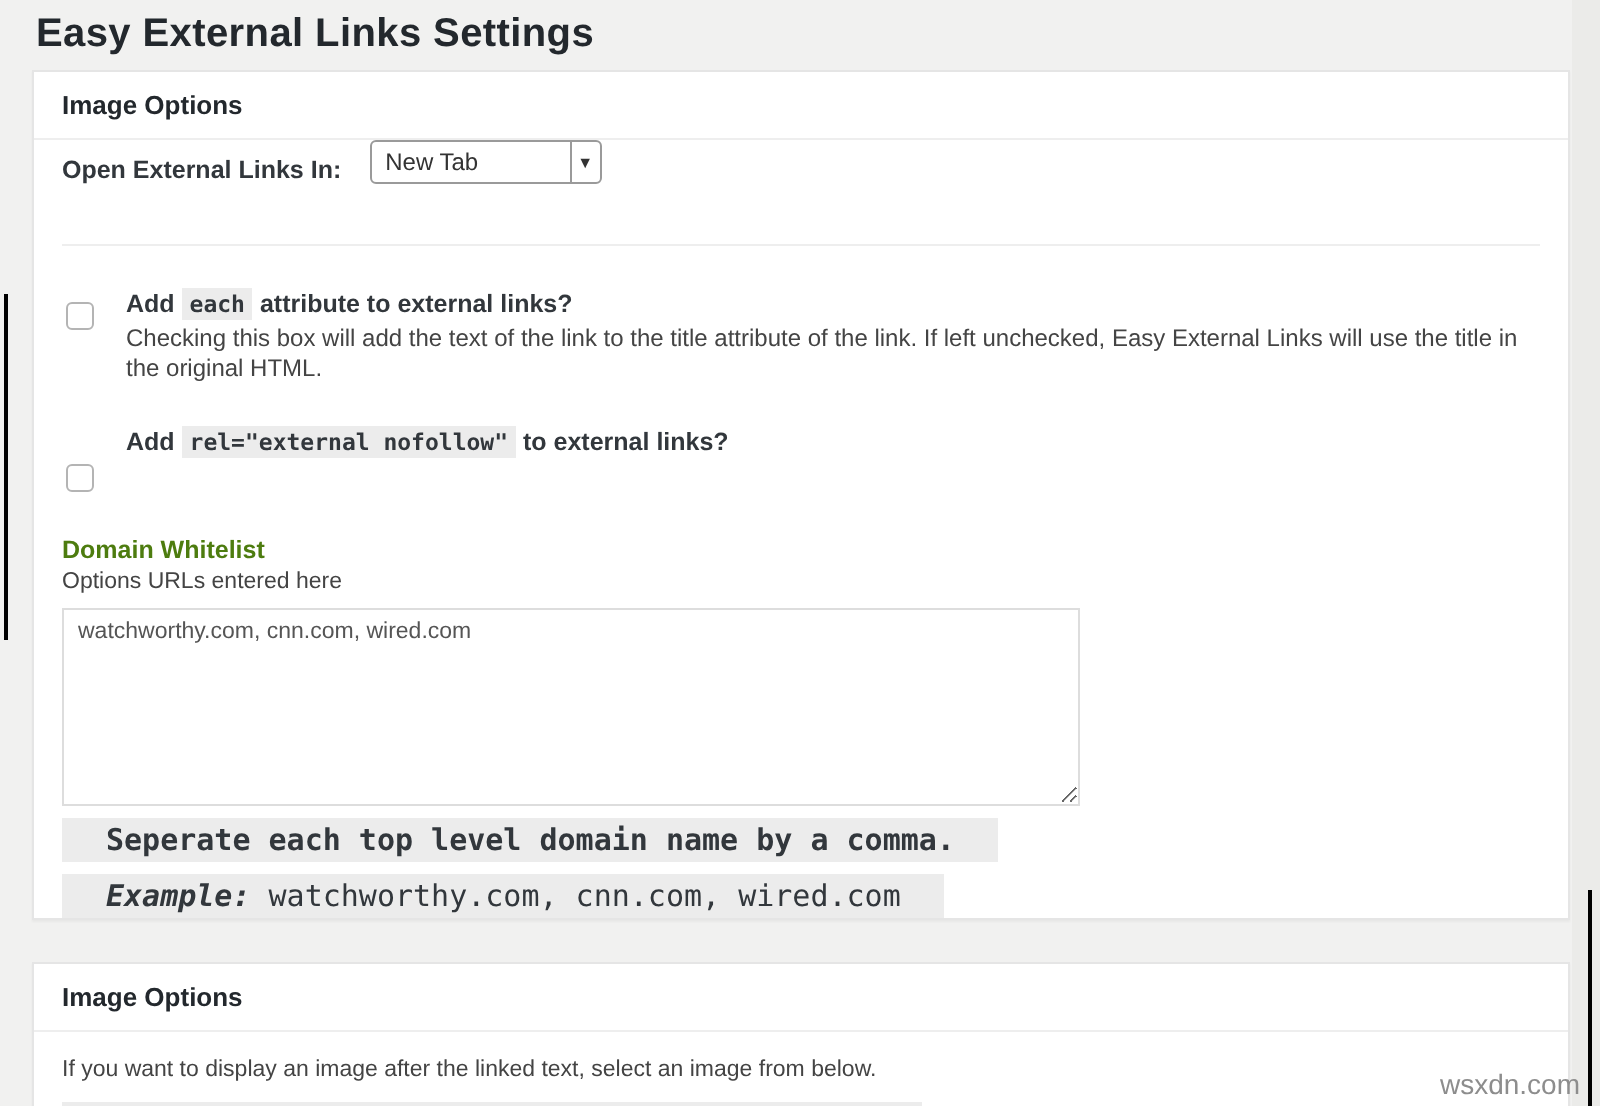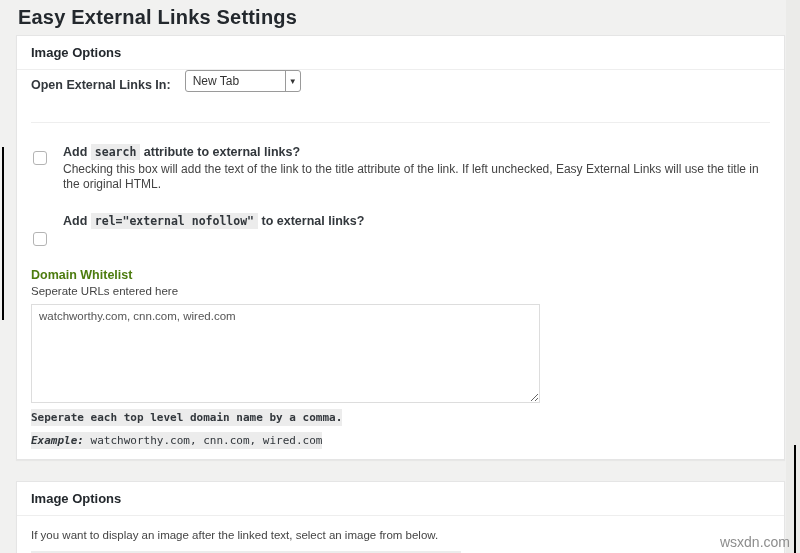--- a/index.html
+++ b/index.html
@@ -117,24 +117,24 @@
     font-size: 11.5px;
     color: #555;
     padding: 5px 7px;
     resize: both;
     outline: none;
     display: block;
   }
   .hint {
     display: inline-block;
     font-family: "DejaVu Sans Mono", monospace;
-    font-size: 11px;
+    font-size: 15px;
     background: #ececec;
     color: #32373c;
-    padding: 2px 0;
+    padding: 2px 22px;
     margin-top: 6px;
   }
   .hint.bold { font-weight: bold; }
   .hint .hint-label { font-weight: bold; font-style: italic; }
   .intro {
     font-size: 11.5px;
     color: #444;
     padding: 13px 14px 0 14px;
   }
   .option-row {
@@ -179,34 +179,34 @@
         <span class="sel-text">New Tab</span>
         <span class="sel-arrow">▼</span>
       </div>
     </div>
 
     <hr class="divider">
 
     <div class="cb-row">
       <input type="checkbox" style="">
       <div class="cb-text">
-        <div class="cb-label"><span>Add </span><code>search</code><span> attribute to external links?</span></div>
+        <div class="cb-label"><span>Add </span><code>each</code><span> attribute to external links?</span></div>
         <div class="cb-desc">Checking this box will add the text of the link to the title attribute of the link. If left unchecked, Easy External Links will use the title in the original HTML.</div>
       </div>
     </div>
 
     <div class="cb-row">
       <input type="checkbox" style="margin-top: 19px;">
       <div class="cb-text">
         <div class="cb-label"><span>Add </span><code>rel="external nofollow"</code><span> to external links?</span></div>
       </div>
     </div>
 
     <div class="wl-label">Domain Whitelist</div>
-    <div class="wl-sub">Seperate URLs entered here</div>
+    <div class="wl-sub">Options URLs entered here</div>
 
     <textarea class="whitelist" style="">watchworthy.com, cnn.com, wired.com</textarea>
 
     <div>
       <span class="hint bold">Seperate each top level domain name by a comma.</span>
     </div>
     <div>
       <span class="hint"><span class="hint-label">Example:</span><span> watchworthy.com, cnn.com, wired.com</span></span>
     </div>
 

